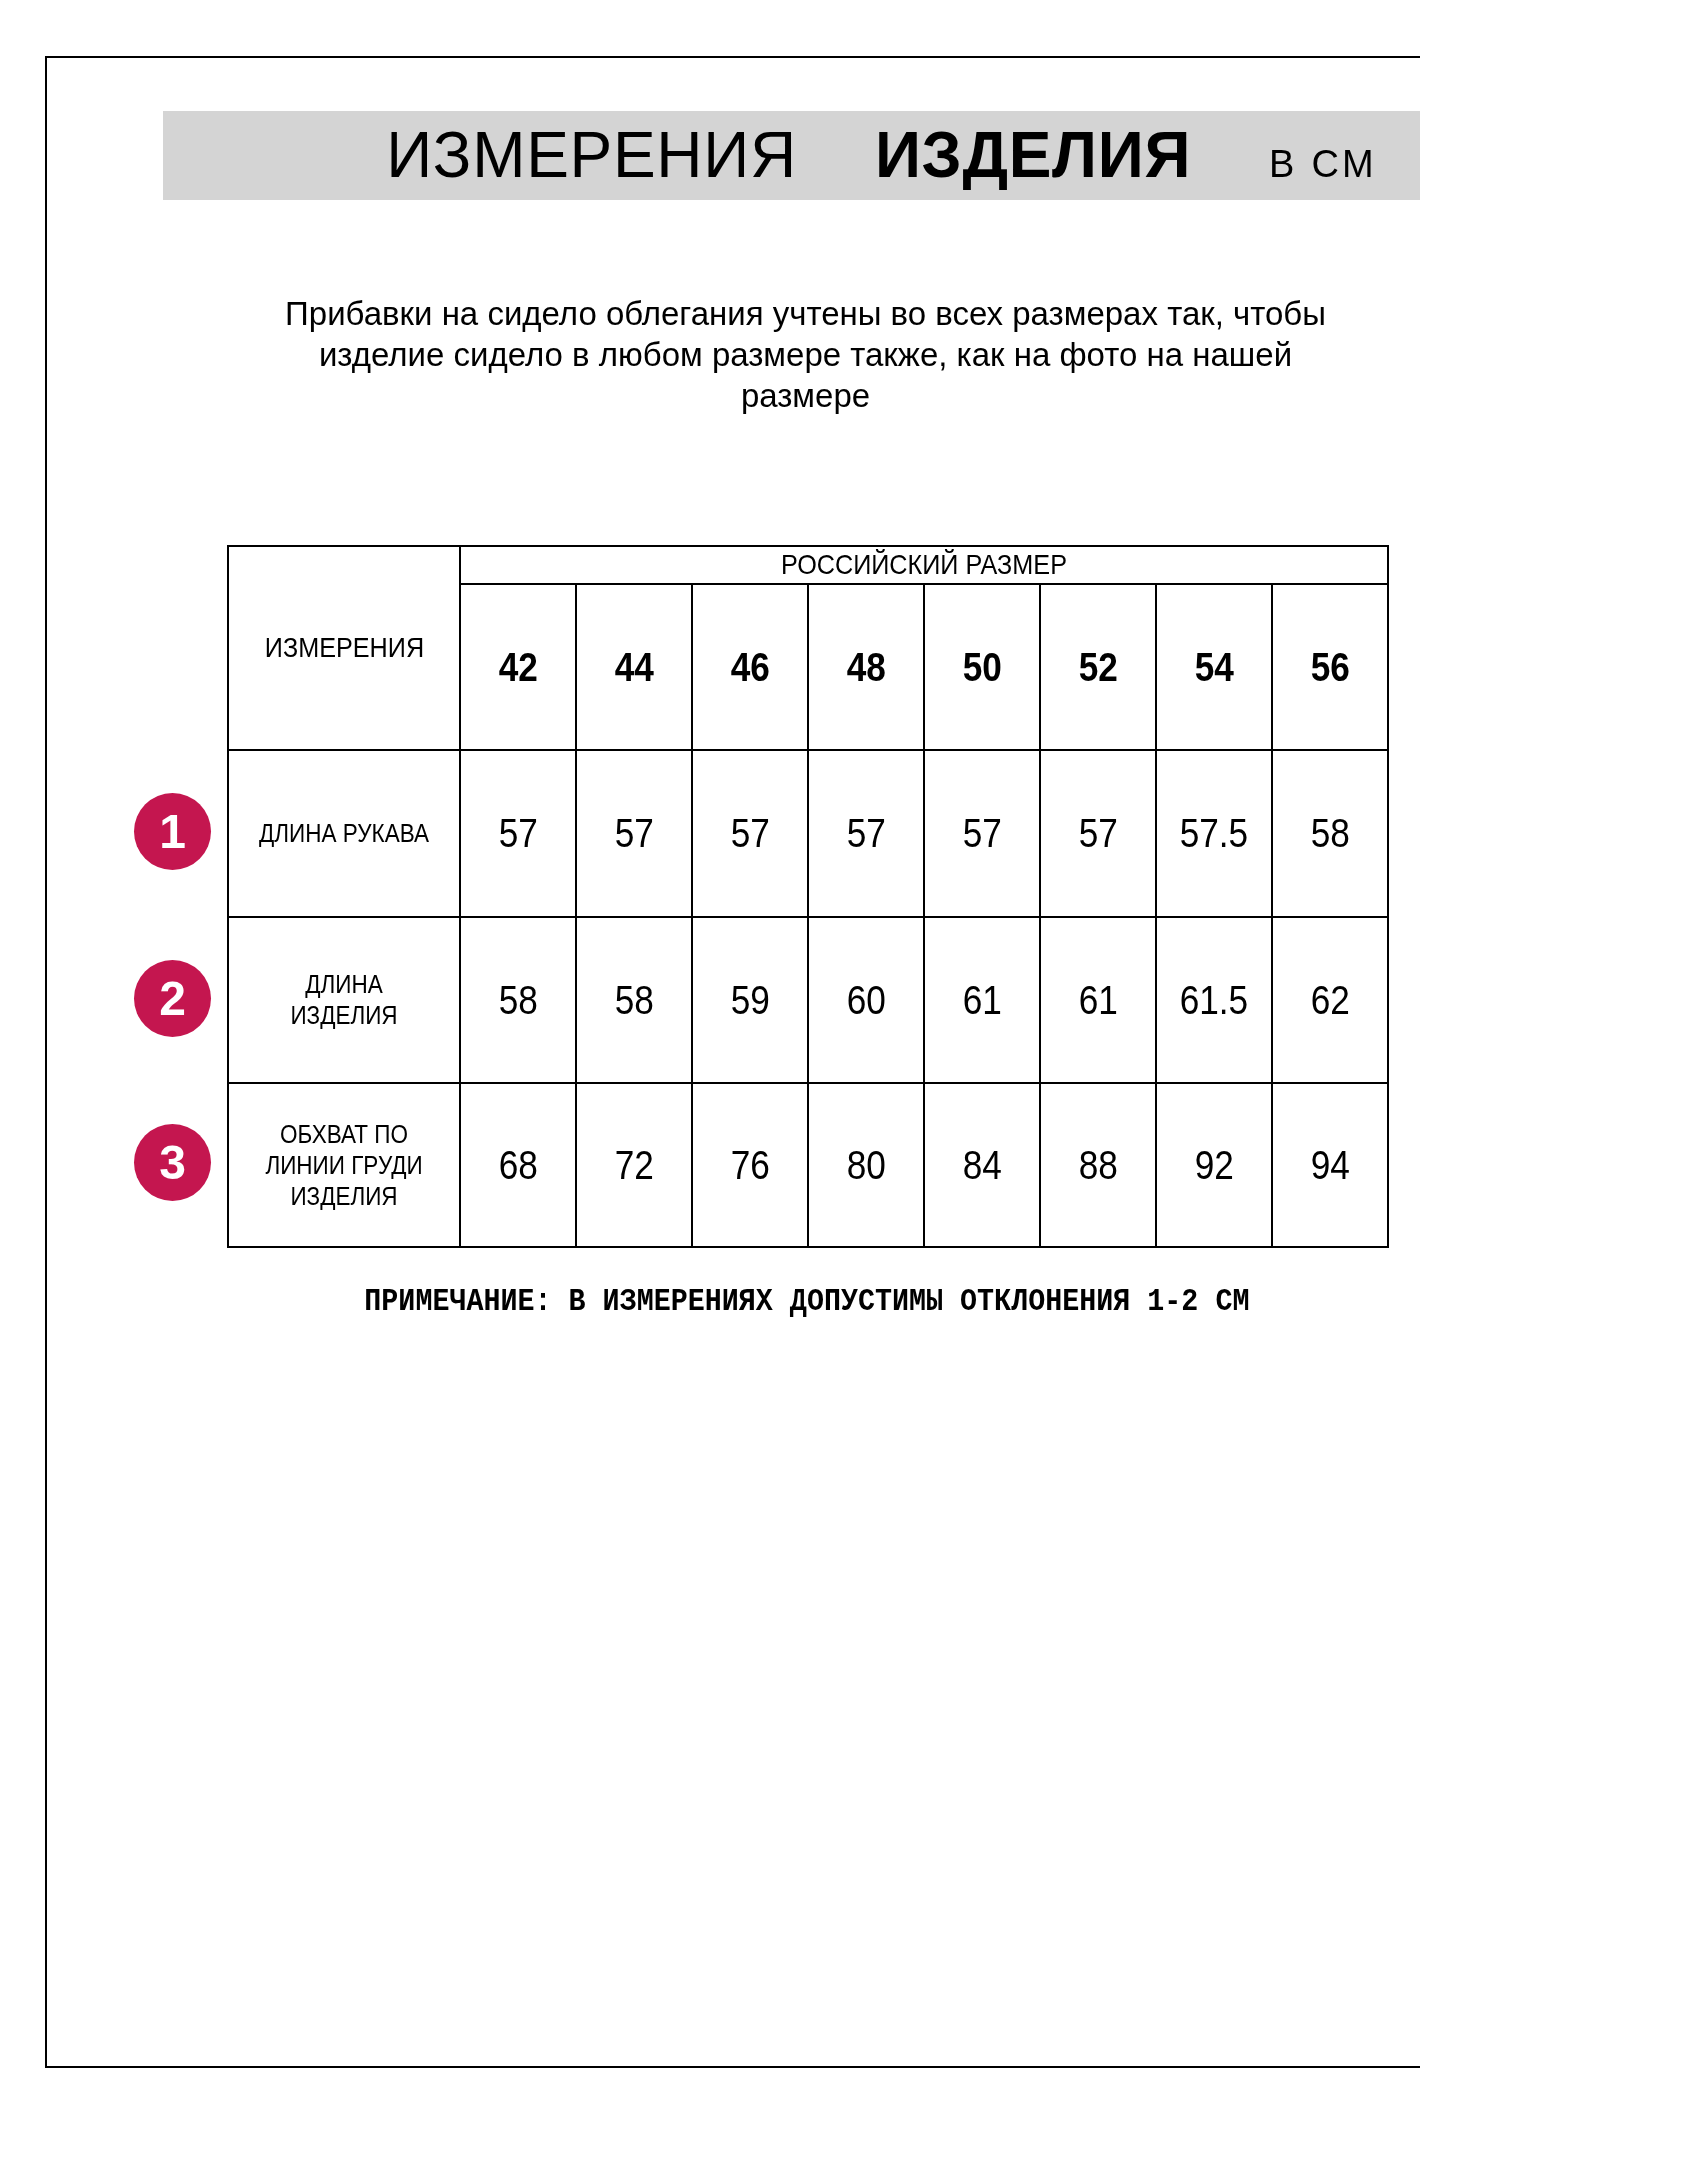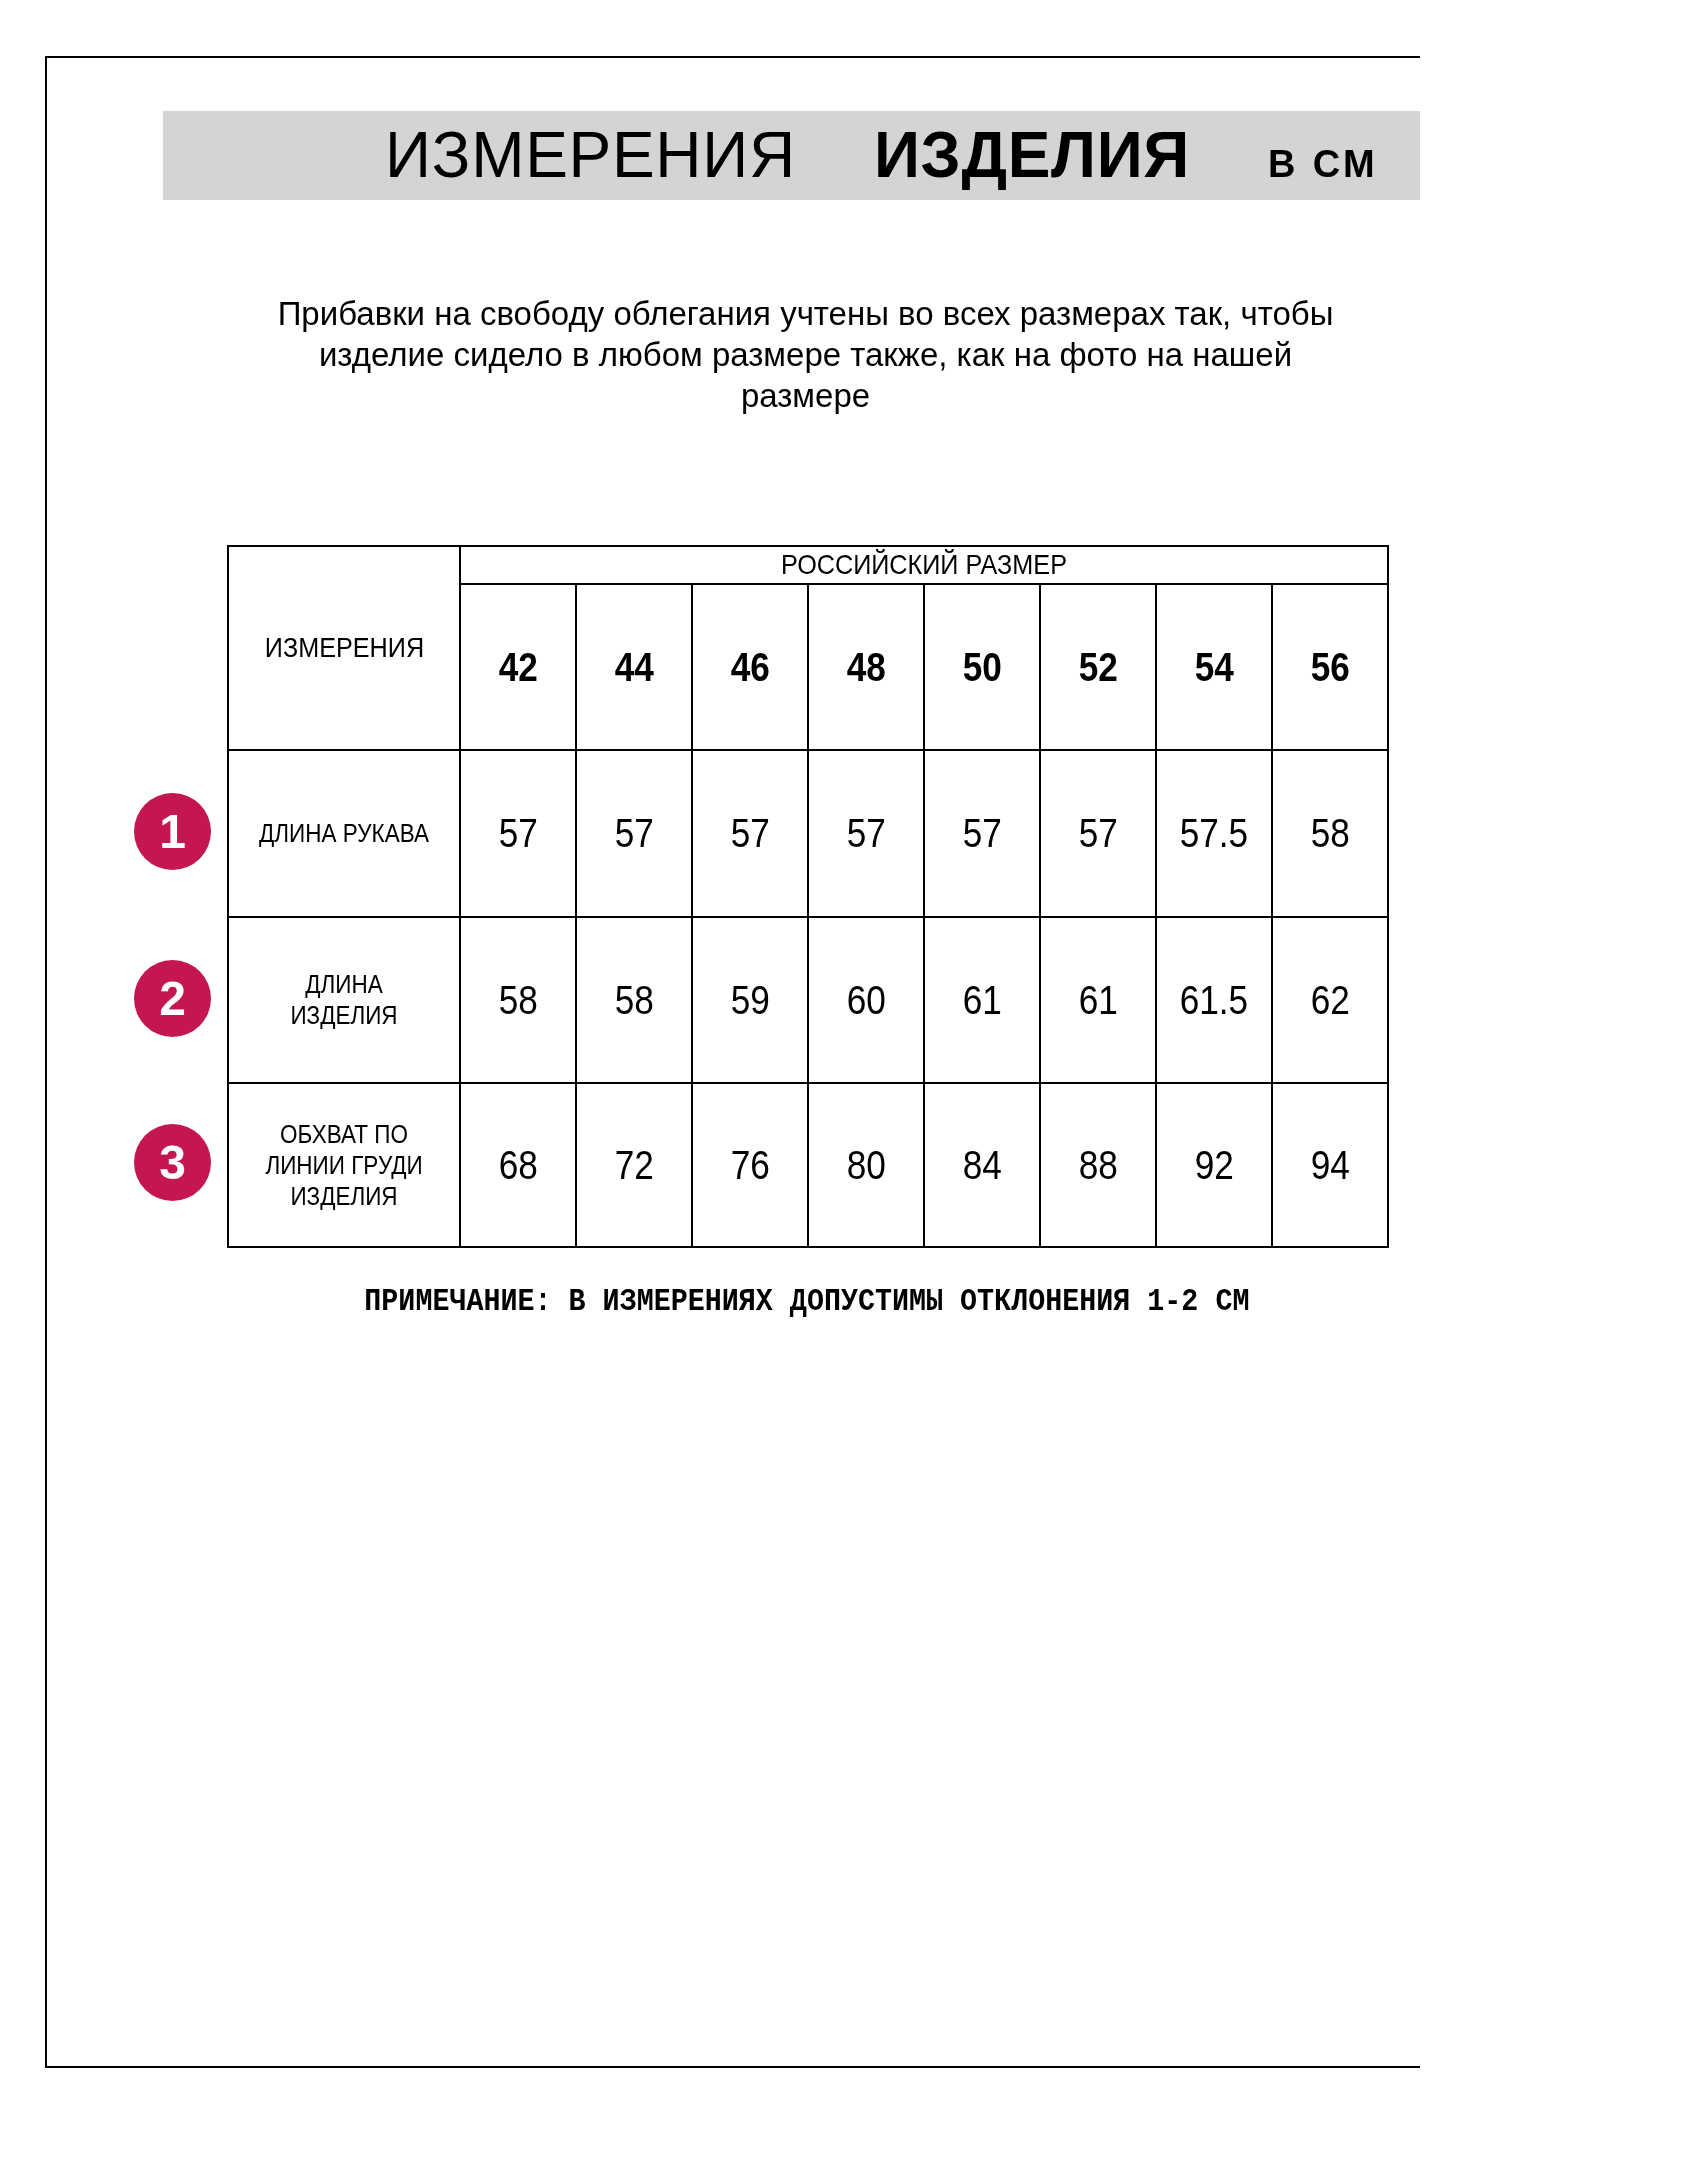--- a/index.html
+++ b/index.html
@@ -17,21 +17,21 @@
     border:2.6px solid #000;box-sizing:border-box;background:#ffffff;
   }
   
   .banner{
     position:absolute;left:87px;top:111px;width:1437px;height:89px;
     display:flex;align-items:baseline;justify-content:center;gap:78px;
     transform:translateX(76px);
   }
   .title-main{font-size:64px;font-weight:400;letter-spacing:0.7px;line-height:89px;}
   .title-bold{font-size:64px;font-weight:700;letter-spacing:0.7px;}
-  .title-units{font-size:38px;font-weight:700;letter-spacing:3.3px;}
+  .title-units{font-size:38px;font-weight:400;letter-spacing:3.3px;}
 
   .product-code{
     position:absolute;left:87px;top:233px;width:1437px;
     text-align:center;font-size:42px;letter-spacing:1.3px;
   }
   .description{
     position:absolute;left:87px;top:293px;width:1437px;
     text-align:center;font-size:33px;line-height:41px;
   }
 
@@ -74,21 +74,21 @@
   <div class="page-frame"></div>
 
   <div class="banner" id="banner" style="background: rgb(212, 212, 212);">
     <span class="title-main">ИЗМЕРЕНИЯ</span>
     <span class="title-bold">ИЗДЕЛИЯ</span>
     <span class="title-units">В СМ</span>
   </div>
 
 
   <div class="description">
-    <div>Прибавки на свободу облегания учтены во всех размерах так, чтобы</div>
+    <div>Прибавки на сидело облегания учтены во всех размерах так, чтобы</div>
     <div>изделие сидело в любом размере также, как на фото на нашей</div>
     <div>размере</div>
   </div>
 
   <div class="size-table-wrap">
     <table class="size-table">
       <colgroup>
         <col style="width:232px">
         <col style="width:116px">
           <col style="width:116px">

